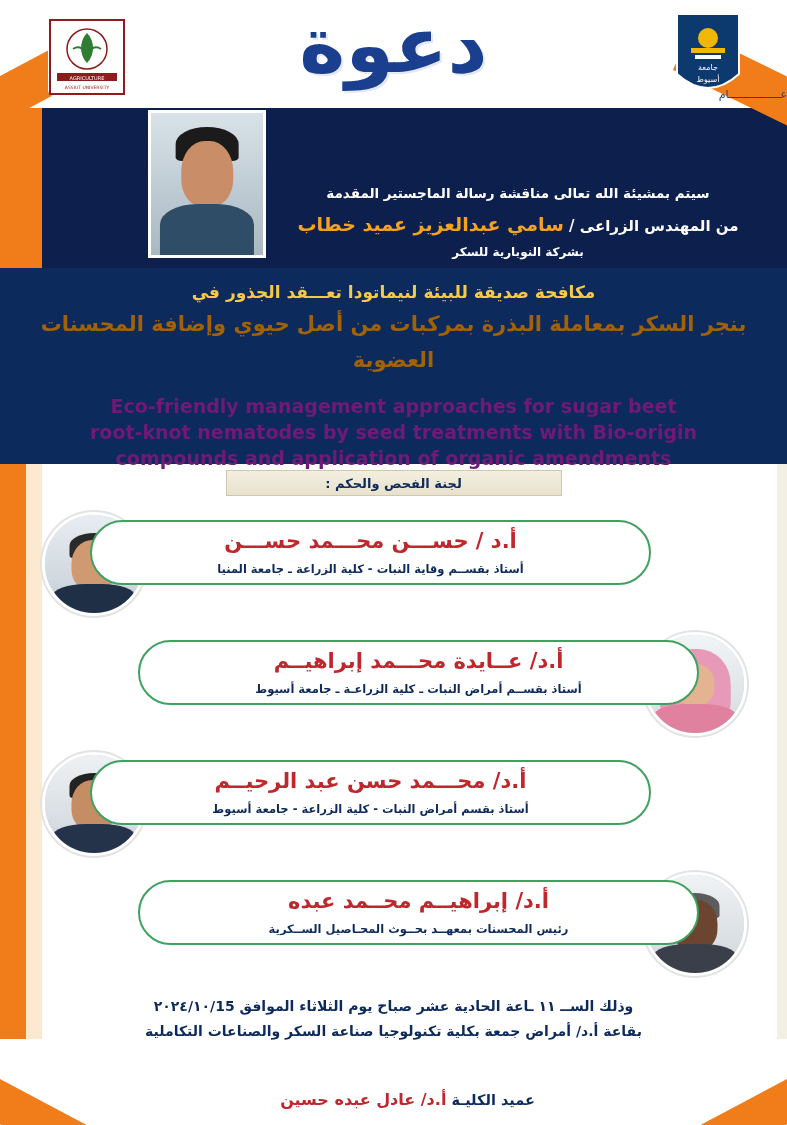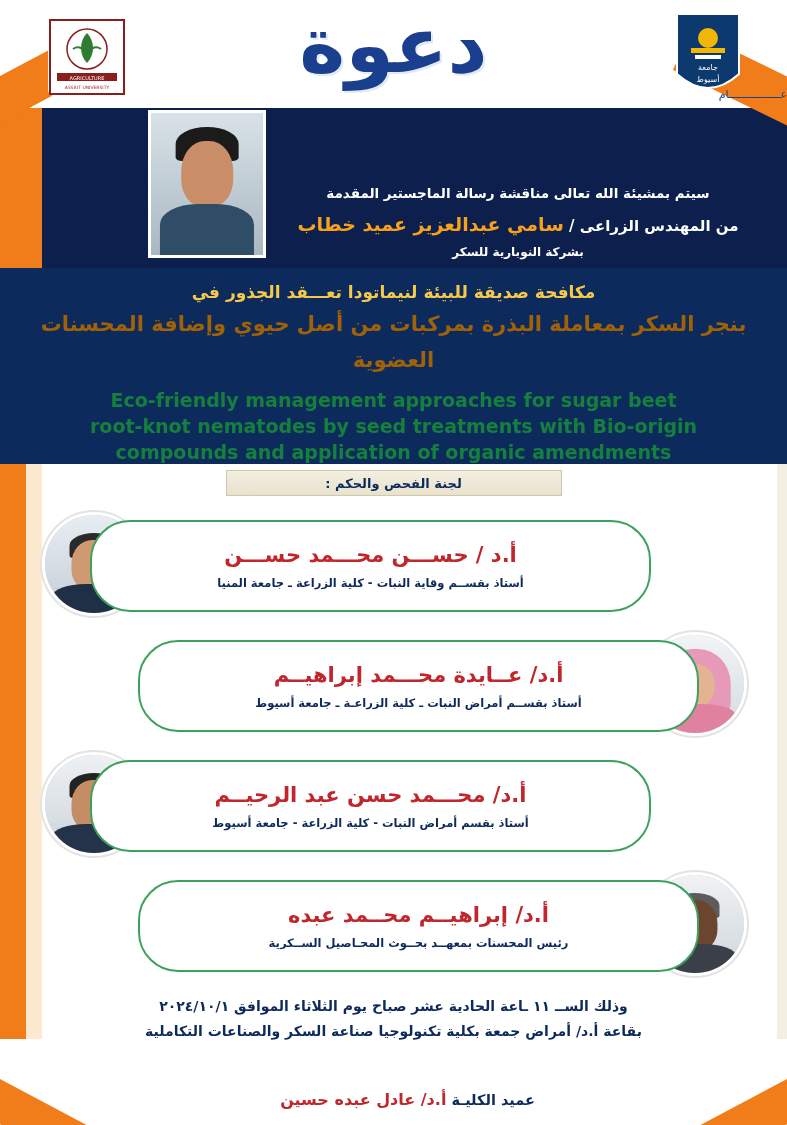--- a/index.html
+++ b/index.html
@@ -87,41 +87,41 @@
 
   
   .thesis {
     position:absolute; left:0; right:0; top:278px;
     text-align:center; color:#ffffff; direction:rtl;
     padding:0 28px;
   }
   .thesis-ar1 { font-size:17px; font-weight:bold; color:#f7c948; line-height:1.7; }
   .thesis-ar2 { font-size:21px; font-weight:bold; color:#a16207; line-height:1.7; }
   .thesis-en {
-    direction:ltr; margin-top:10px;
-    font-size:19px; font-weight:bold; color:#15803d; line-height:1.35;
+    direction:ltr; margin-top:16px;
+    font-size:19px; font-weight:bold; color:#701a75; line-height:1.35;
     font-family:"DejaVu Sans", "Liberation Sans", sans-serif;
   }
 
   
   .committee-banner {
     position:absolute; left:50%; transform:translateX(-50%); top:470px;
     width:336px; height:26px;
     background: linear-gradient(to bottom, #f3efe0, #e8e2cd);
     border:1px solid #cfc8ae;
     display:flex; align-items:center; justify-content:center;
   }
   .committee-banner span { font-size:13px; font-weight:bold; color:#0d2a5c; }
 
   
   .member {
     position:absolute; left:42px; width:705px; height:116px;
   }
   .member-card {
-    position:absolute; top:12px; height:92px;
+    position:absolute; top:12px; height:65px;
     border:2px solid #3fa15e; border-radius:40px;
     background:#ffffff;
     display:flex; flex-direction:column; align-items:center; justify-content:center;
   }
   .m-right .member-card { left:48px; right:96px; }
   .m-left  .member-card { left:96px; right:48px; }
   .m-name {
     font-size:21px; font-weight:bold; color:#c0272d; direction:rtl;
     letter-spacing:1px;
   }
@@ -302,21 +302,21 @@
         <div class="body" style="background:#3a3f4a;"></div>
       </div>
     </div>
     <div class="member-card">
       <div class="m-name">أ.د/ إبراهيــم محــمد عبده</div>
       <div class="m-role">رئيس المحسنات بمعهــد بحــوث المحـاصيل الســكرية</div>
     </div>
   </div>
 
   <div class="footer-info">
-    <div class="fi-line1">وذلك الســ ١١ ـاعة الحادية عشر صباح يوم الثلاثاء الموافق ٢٠٢٤/١٠/١</div>
+    <div class="fi-line1">وذلك الســ ١١ ـاعة الحادية عشر صباح يوم الثلاثاء الموافق ٢٠٢٤/١٠/15</div>
     <div class="fi-line2">بقاعة أ.د/ أمراض جمعة بكلية تكنولوجيا صناعة السكر والصناعات التكاملية</div>
   </div>
 
   <div class="dean-line">
     <span>عميد الكليـة</span>
     <span class="dname">أ.د/ عادل عبده حسين</span>
   </div>
 
 </div>
 

